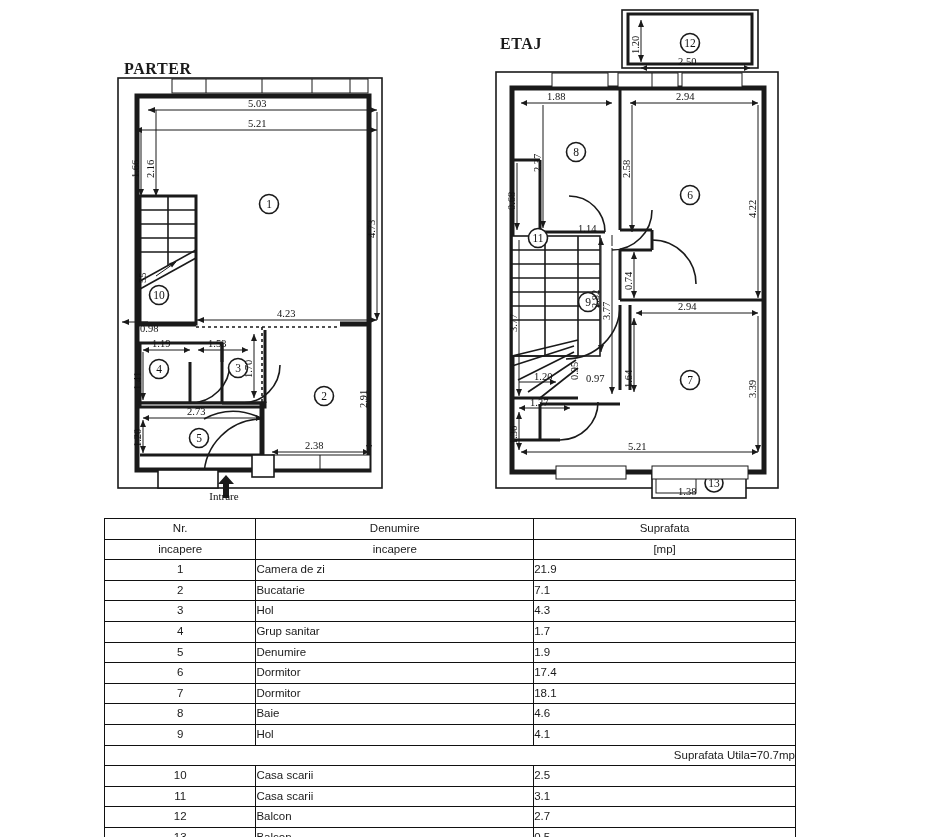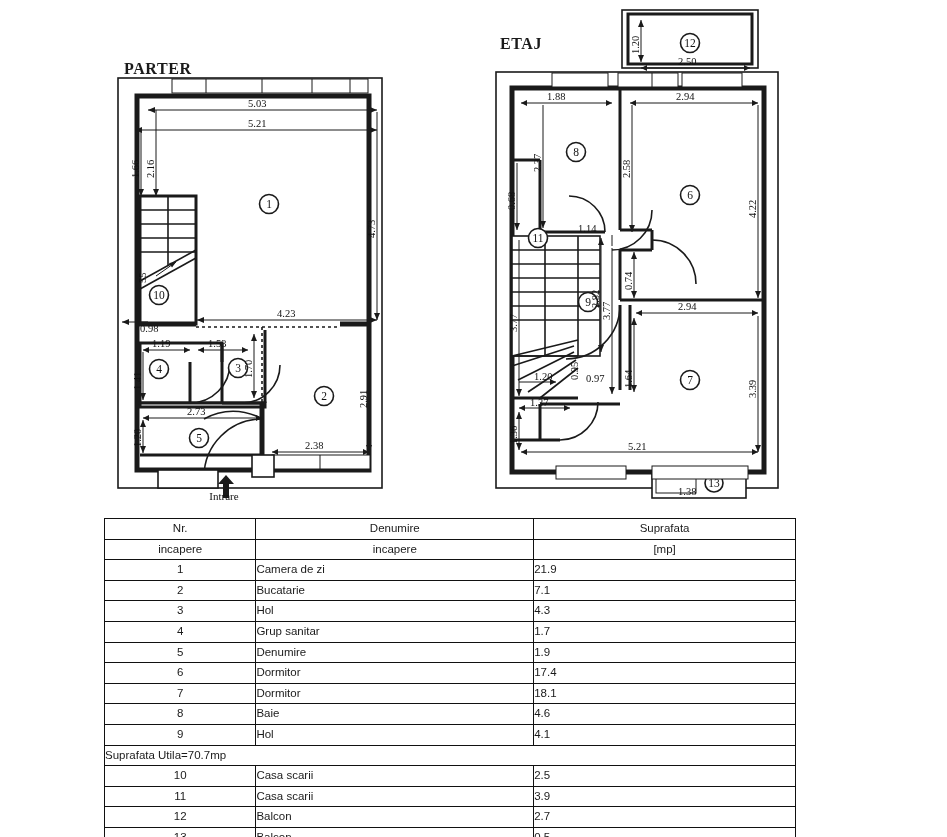--- a/index.html
+++ b/index.html
@@ -40,21 +40,21 @@
   table.areas td,table.areas th{
     border:1.2px solid #111;padding:0;height:19.6px;line-height:19.6px;
     font-weight:400;background:#fff;
   }
   .c-nr{width:151px;text-align:center;margin-left:16px;}
   .c-name{width:278px;text-align:left;padding-left:8px;}
   .c-area{width:262px;text-align:left;}
   .hdr td{height:18px;line-height:18px;text-align:center;border-bottom:none;}
   .hdr2 td{height:18px;line-height:18px;text-align:center;border-top:none;}
   .hdr2 .c-name,.hdr .c-name{text-align:center;padding-left:0;}
-  .total td{text-align:left;height:19.6px;line-height:19.6px;}
+  .total td{text-align:right;height:19.6px;line-height:19.6px;}
 </style>
 </head>
 <body>
 
 <div class="sheet">
 
   <div class="plan-title" style="left:124px;top:60px;">PARTER</div>
   <div class="plan-title" style="left:500px;top:35px;">ETAJ</div>
 
   <svg class="drawing" viewBox="0 0 947 520">
@@ -483,21 +483,21 @@
         </tr>
 
         <tr>
           <td class="c-nr">10</td>
           <td class="c-name">Casa scarii</td>
           <td class="c-area">2.5</td>
         </tr>
         <tr>
           <td class="c-nr">11</td>
           <td class="c-name">Casa scarii</td>
-          <td class="c-area">3.9</td>
+          <td class="c-area">3.1</td>
         </tr>
         <tr>
           <td class="c-nr">12</td>
           <td class="c-name">Balcon</td>
           <td class="c-area">2.7</td>
         </tr>
         <tr>
           <td class="c-nr">13</td>
           <td class="c-name">Balcon</td>
           <td class="c-area">0.5</td>

